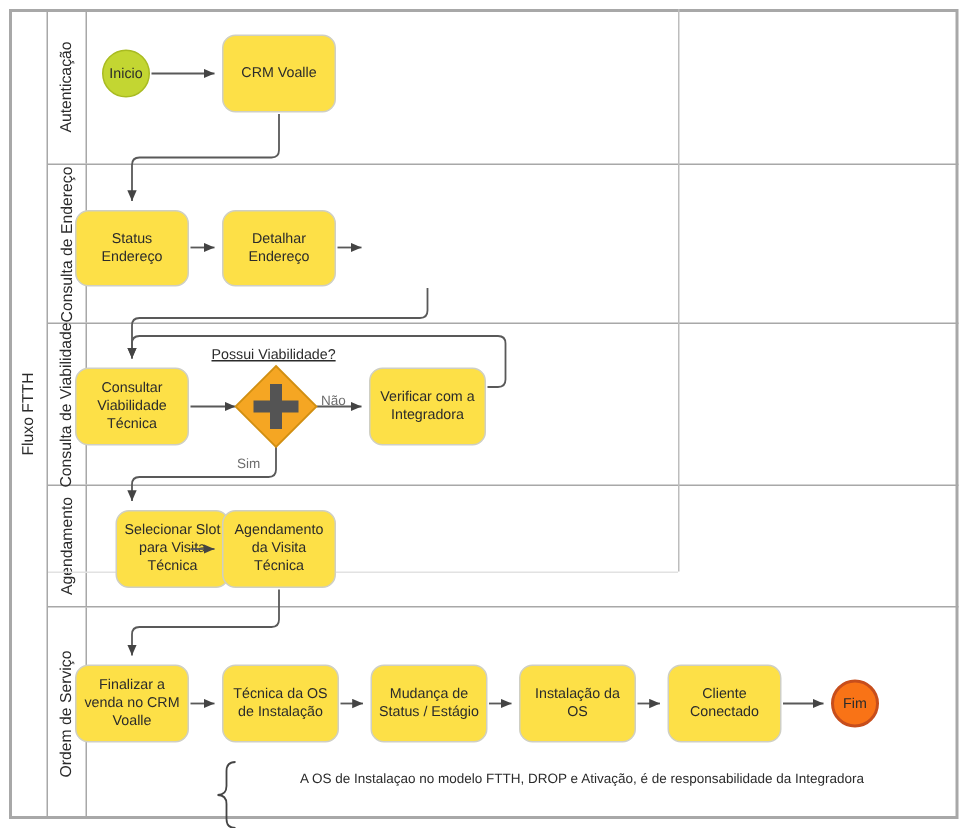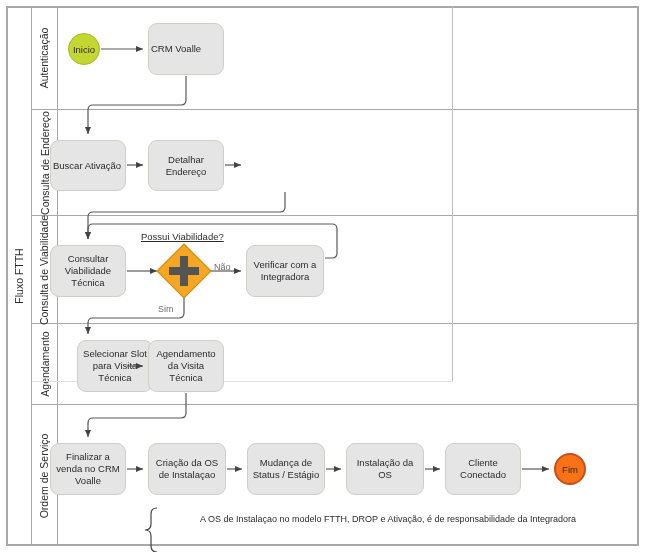--- a/index.html
+++ b/index.html
@@ -60,24 +60,24 @@
     width:0;border-left:1px solid #bdbdbd;
   }
   .sublane-hr{
     position:absolute;
     height:0;border-top:1px solid #e2e2e2;
   }
   
   .task{
     position:absolute;
     box-sizing:border-box;
-    background:#e5e5e5;
+    background:#fde047;
     border:1px solid #cfcfc4;
     border-radius:9px;
-    display:flex;align-items:center;
+    display:flex;align-items:center;justify-content:center;
     text-align:center;
     font-size:9.5px;
     line-height:12px;
     color:#2b2b2b;
     padding:2px;
   }
   .event{
     position:absolute;
     box-sizing:border-box;
     border-radius:50%;
@@ -150,21 +150,21 @@
 
   <div class="event start" style="left:68px;top:33px;width:32px;height:32px;">
     <span>Inicio</span>
   </div>
 
   <div class="task" style="left:148px;top:23px;width:76px;height:52px;">
     <span>CRM Voalle</span>
   </div>
 
   <div class="task" style="left:50px;top:140px;width:76px;height:51px;">
-    <span>Buscar Ativação</span>
+    <span>Status Endereço</span>
   </div>
 
   <div class="task" style="left:148px;top:140px;width:76px;height:51px;">
     <span>Detalhar Endereço</span>
   </div>
 
 
   <div class="task" style="left:50px;top:245px;width:76px;height:52px;">
     <span>Consultar Viabilidade Técnica</span>
   </div>
@@ -191,21 +191,21 @@
 
   <div class="task" style="left:148px;top:340px;width:76px;height:52px;">
     <span>Agendamento da Visita Técnica</span>
   </div>
 
   <div class="task" style="left:50px;top:443px;width:76px;height:52px;">
     <span>Finalizar a venda no CRM Voalle</span>
   </div>
 
   <div class="task" style="left:148px;top:443px;width:78px;height:52px;">
-    <span>Criação da OS de Instalaçao</span>
+    <span>Técnica da OS de Instalação</span>
   </div>
 
   <div class="task" style="left:247px;top:443px;width:78px;height:52px;">
     <span>Mudança de Status / Estágio</span>
   </div>
 
   <div class="task" style="left:346px;top:443px;width:78px;height:52px;">
     <span>Instalação da OS</span>
   </div>
 

